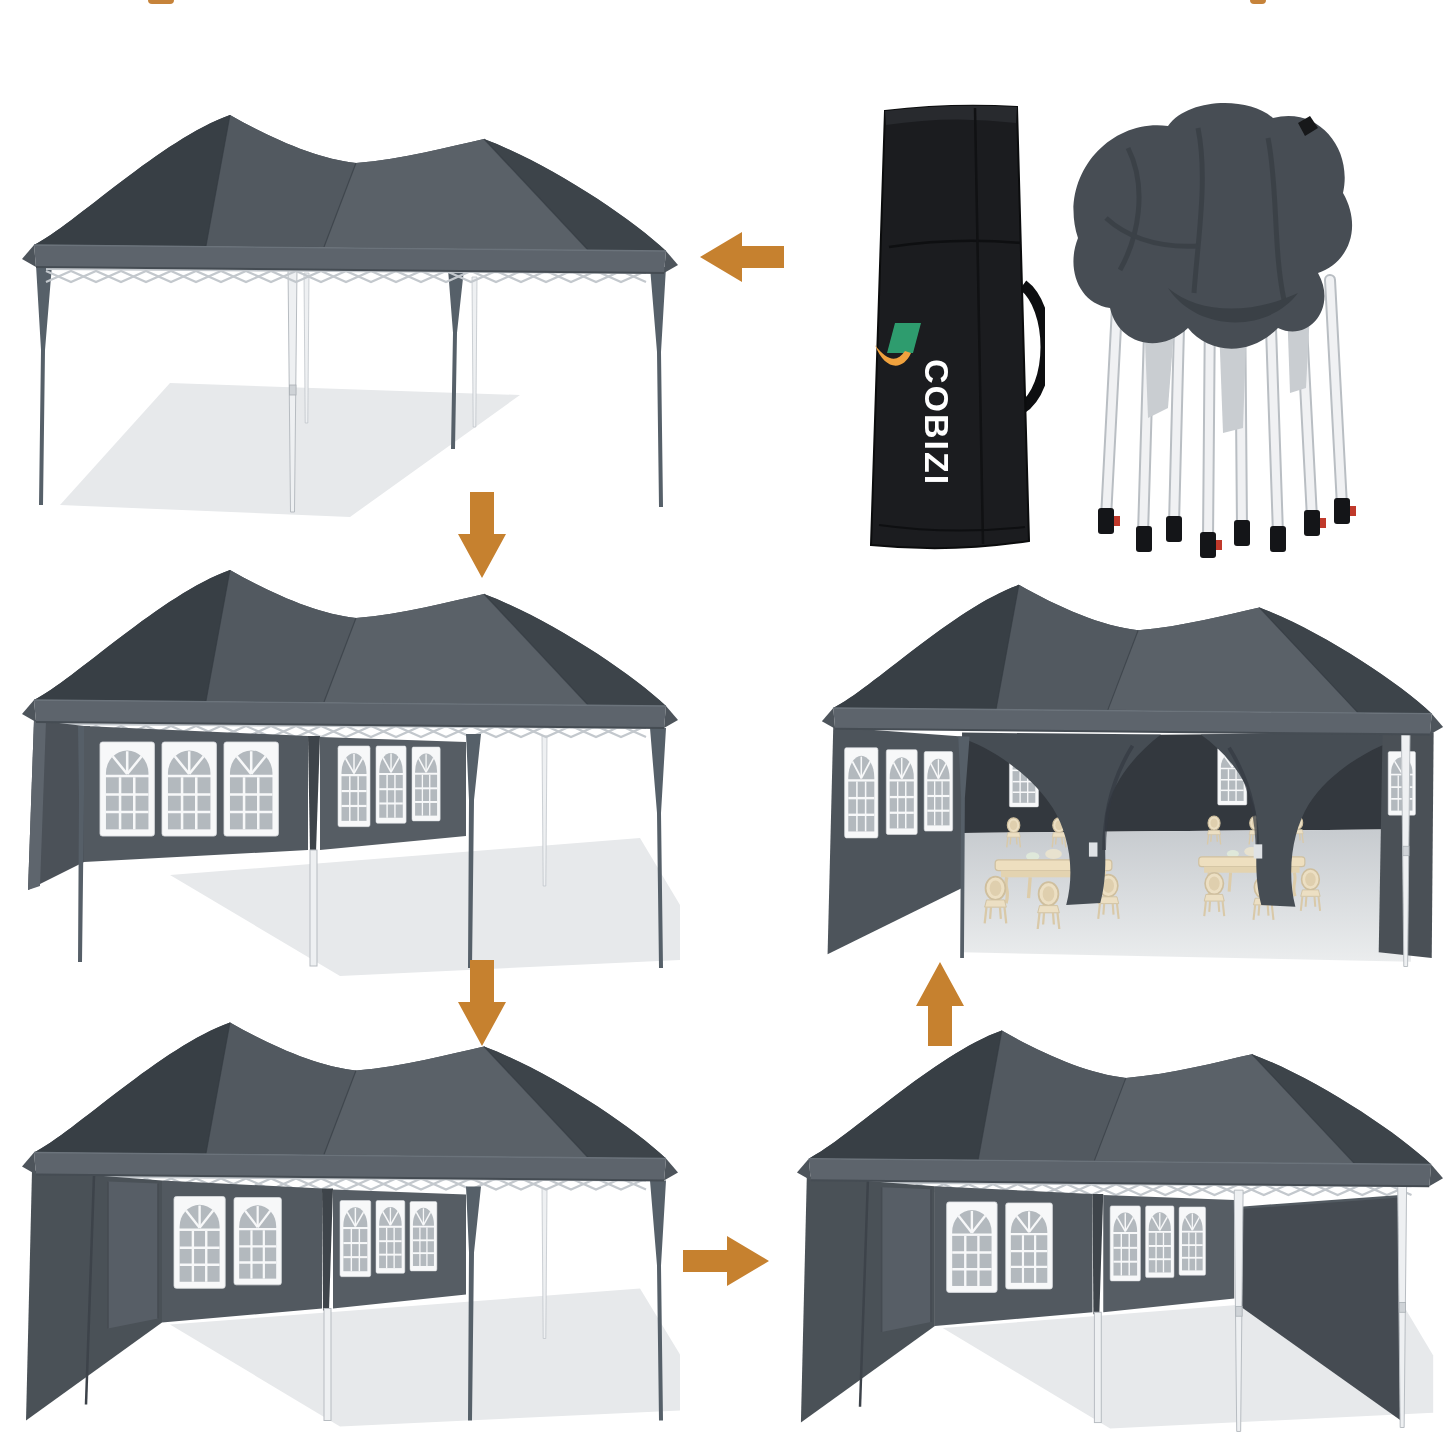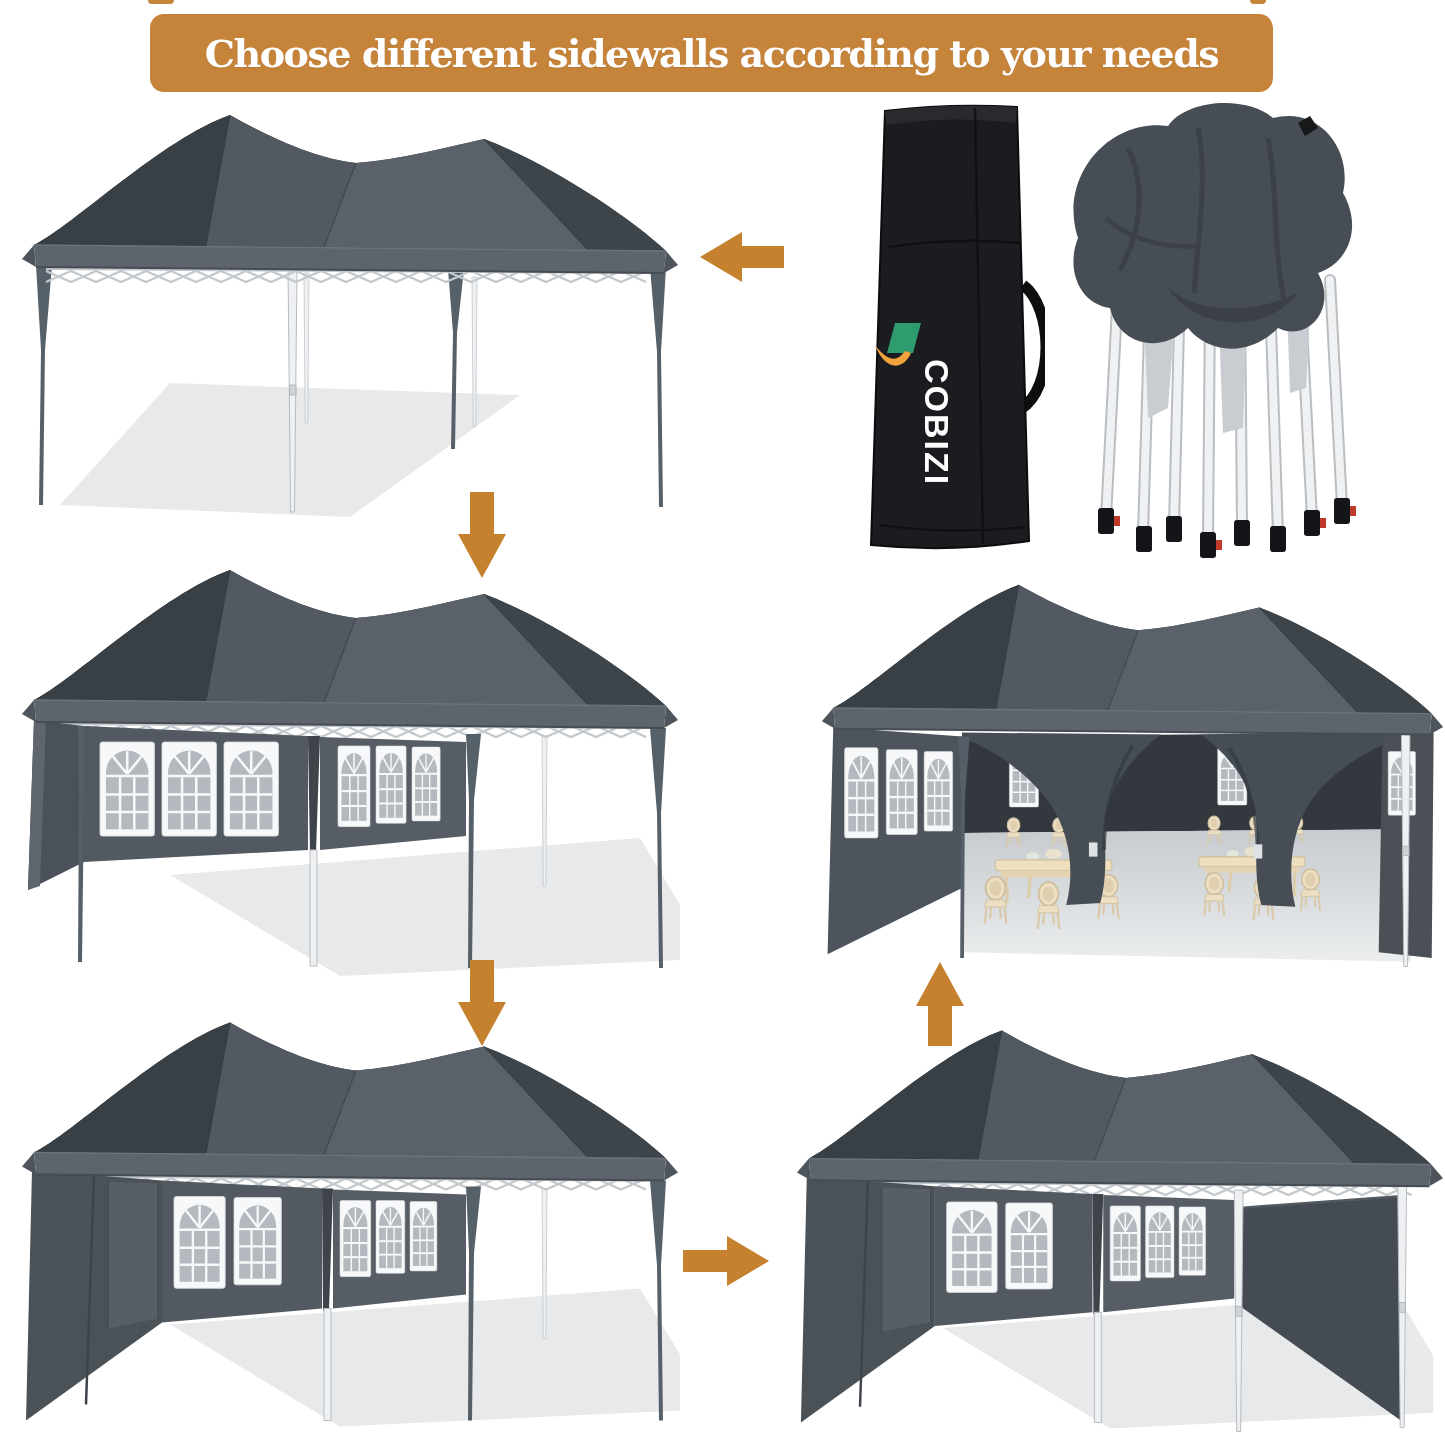--- a/index.html
+++ b/index.html
@@ -90,23 +90,20 @@
         <rect x="0" y="14" width="140" height="13" rx="4" fill="#eedfbf" stroke="#cfc0a0" stroke-width="1.5"></rect>
         <rect x="7" y="27" width="126" height="8" fill="#e3d3b0"></rect>
         <path d="M14,35 C10,48 18,50 13,66 M126,35 C130,48 122,50 127,66 M42,35 L40,60 M100,35 L102,60" stroke="#ddcca9" stroke-width="4" fill="none"></path>
       </g>
     </defs>
   </svg>
 
   <div class="abs edge-tab" style="left:148px;top:0;width:26px;height:4px"></div>
   <div class="abs edge-tab" style="left:1250px;top:0;width:16px;height:4px"></div>
 
-  <div class="abs banner">
-    <span>Choose different sidewalls according to your needs</span>
-  </div>
 
   <svg class="abs fig" style="left:20px;top:105px" width="660" height="430" viewBox="0 0 660 430">
     <polygon points="40,400 330,412 500,290 150,278" fill="#e7e9eb"></polygon>
     <use href="#backpole" x="284" y="168"></use>
     <use href="#backpole" x="452" y="172"></use>
     <use href="#polegrey" x="16" y="160"></use>
     <use href="#polewhite" x="268" y="162"></use>
     <g transform="translate(428,164) scale(1,0.75)">
         <use href="#polegrey"></use>
       </g>

